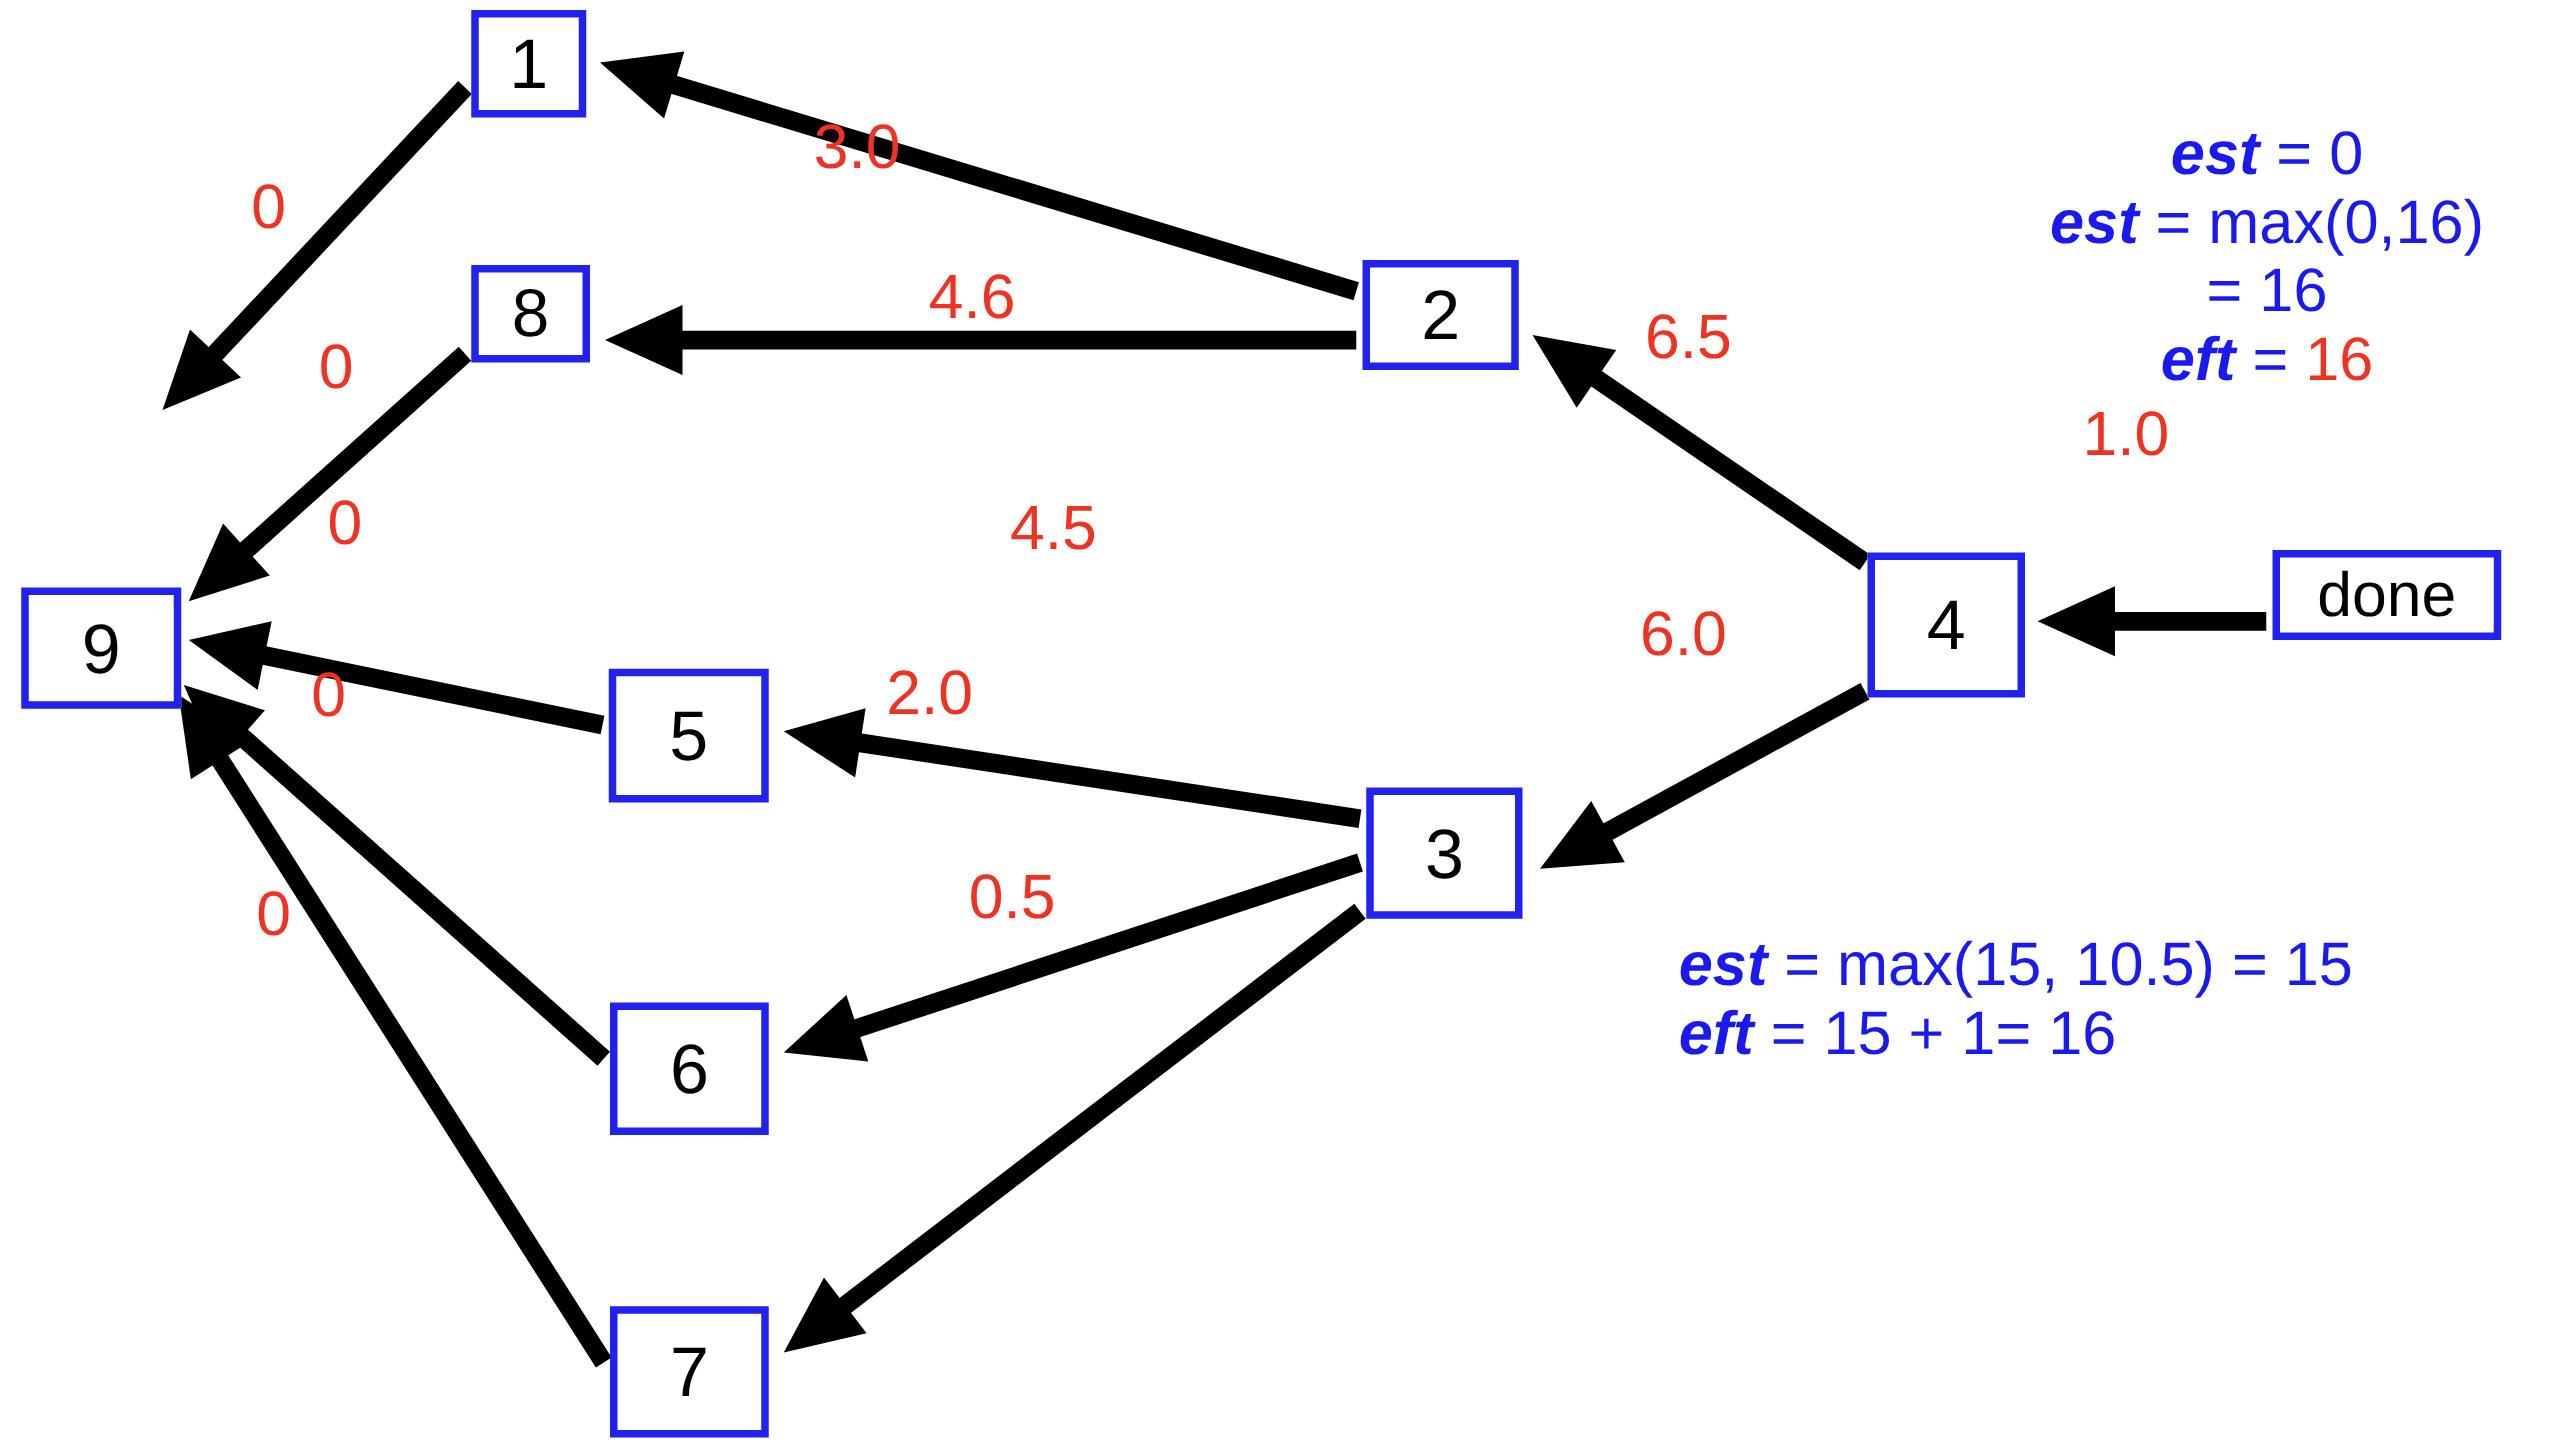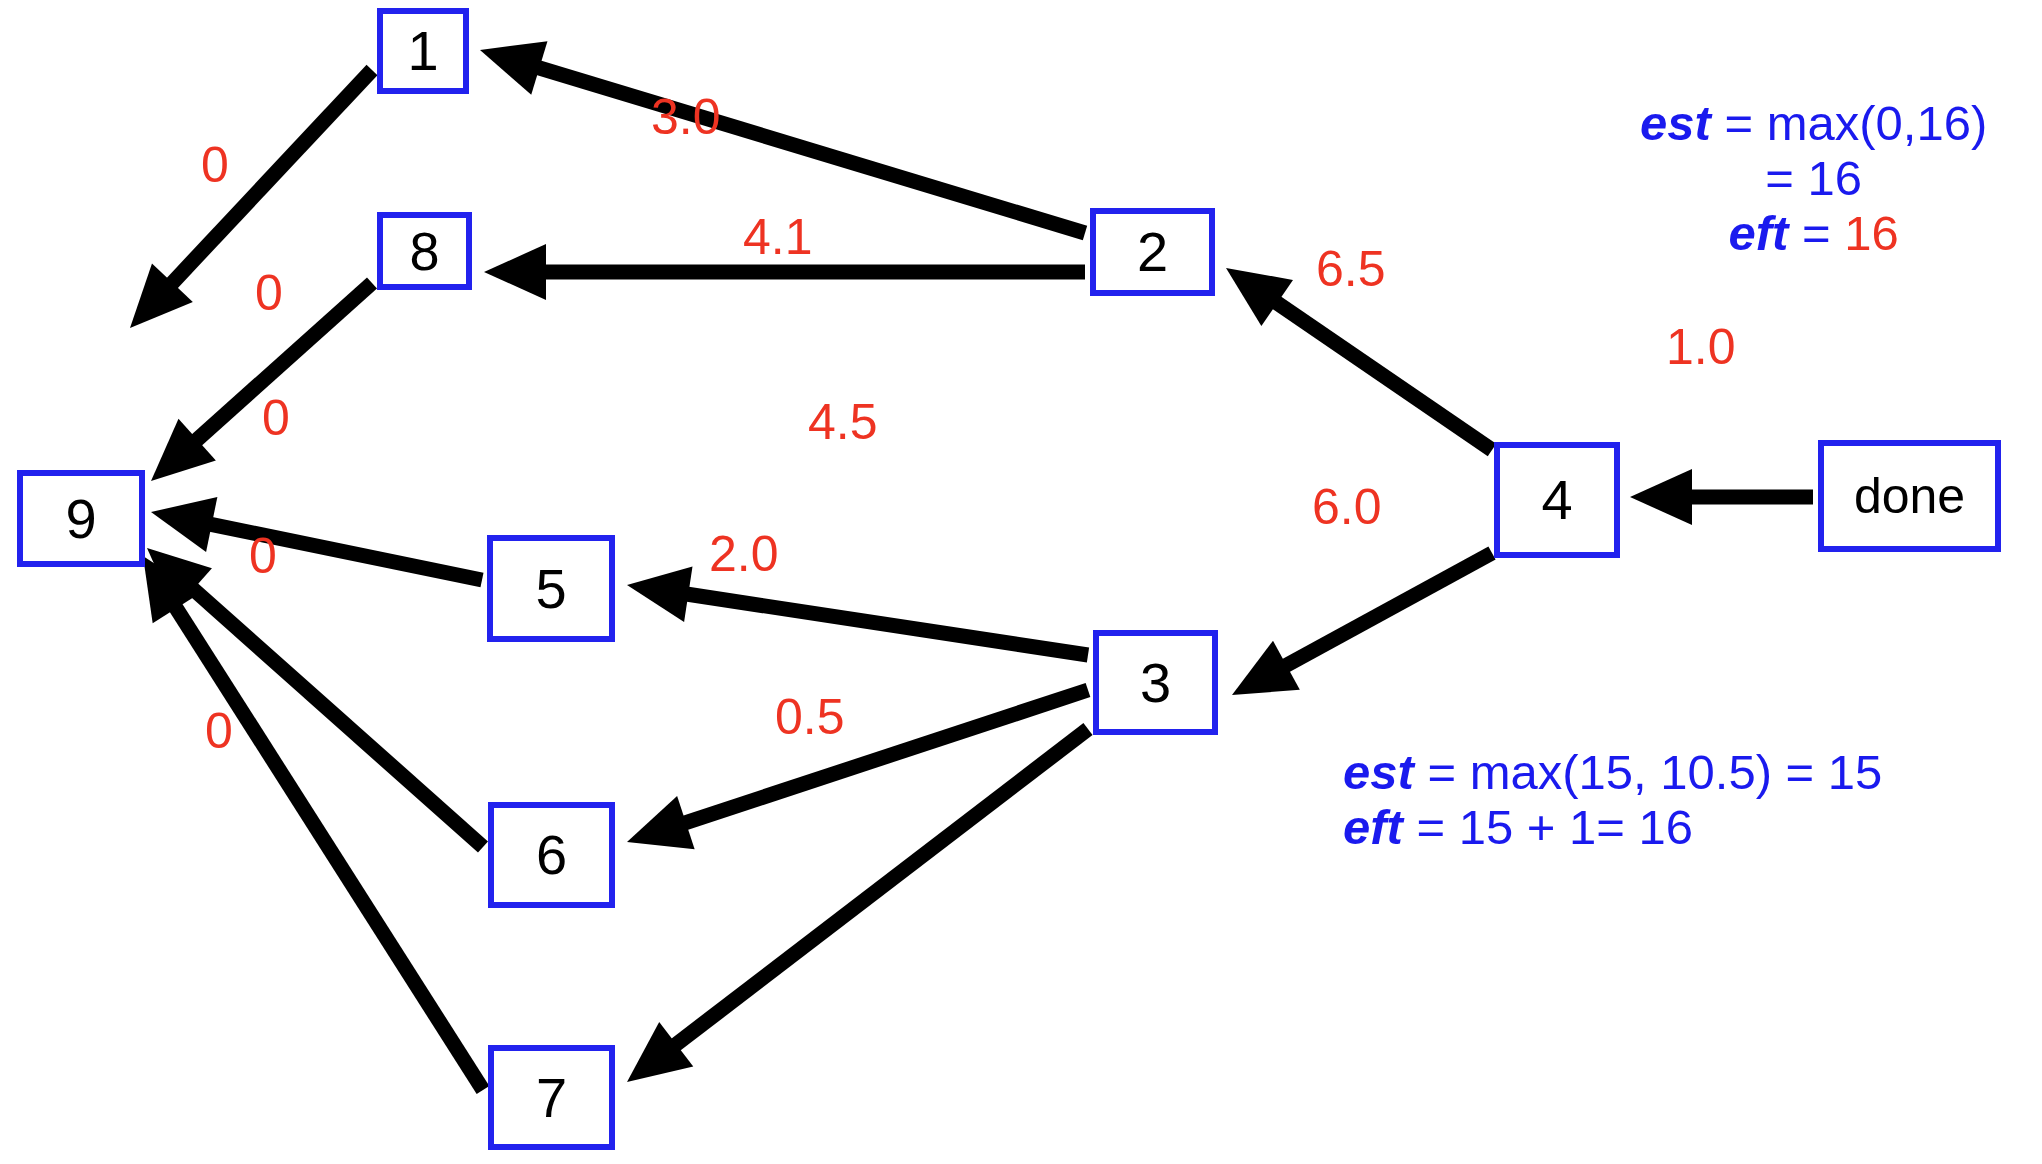--- a/index.html
+++ b/index.html
@@ -122,41 +122,42 @@
       </div>
       <div class="node" style="left: 1090px; top: 208px; width: 125px; height: 88px; border-color: rgb(34, 34, 238); background: rgb(255, 255, 255);">
         <span class="lbl" style="font-size: 56px; color: rgb(0, 0, 0);">2</span>
       </div>
       <div class="node" style="left: 1093px; top: 630px; width: 125px; height: 105px; border-color: rgb(34, 34, 238); background: rgb(255, 255, 255);">
         <span class="lbl" style="font-size: 56px; color: rgb(0, 0, 0);">3</span>
       </div>
       <div class="node" style="left: 1494px; top: 442px; width: 126px; height: 116px; border-color: rgb(34, 34, 238); background: rgb(255, 255, 255);">
         <span class="lbl" style="font-size: 56px; color: rgb(0, 0, 0);">4</span>
       </div>
-      <div class="node" style="left: 1818px; top: 440px; width: 183px; height: 112px; border-color: rgb(34, 34, 238); background: rgb(255, 255, 255);">
+      <div class="node" style="left: 1818px; top: 440px; width: 183px; height: 72px; border-color: rgb(34, 34, 238); background: rgb(255, 255, 255);">
         <span class="lbl" style="font-size: 50px; color: rgb(0, 0, 0);">done</span>
       </div>
     </div>
   <div id="label-layer">
       <div class="edge-label" style="left: 201px; top: 140px; color: rgb(238, 51, 34);">0</div>
       <div class="edge-label" style="left: 255px; top: 268px; color: rgb(238, 51, 34);">0</div>
       <div class="edge-label" style="left: 262px; top: 393px; color: rgb(238, 51, 34);">0</div>
       <div class="edge-label" style="left: 249px; top: 531px; color: rgb(238, 51, 34);">0</div>
       <div class="edge-label" style="left: 205px; top: 706px; color: rgb(238, 51, 34);">0</div>
       <div class="edge-label" style="left: 651px; top: 92px; color: rgb(238, 51, 34);">3.0</div>
-      <div class="edge-label" style="left: 743px; top: 212px; color: rgb(238, 51, 34);">4.1</div>
+      <div class="edge-label" style="left: 743px; top: 212px; color: rgb(238, 51, 34);">4.6</div>
       <div class="edge-label" style="left: 1316px; top: 244px; color: rgb(238, 51, 34);">6.5</div>
       <div class="edge-label" style="left: 1312px; top: 482px; color: rgb(238, 51, 34);">6.0</div>
       <div class="edge-label" style="left: 1666px; top: 322px; color: rgb(238, 51, 34);">1.0</div>
       <div class="edge-label" style="left: 808px; top: 397px; color: rgb(238, 51, 34);">4.5</div>
       <div class="edge-label" style="left: 709px; top: 529px; color: rgb(238, 51, 34);">2.0</div>
       <div class="edge-label" style="left: 775px; top: 692px; color: rgb(238, 51, 34);">0.5</div>
     </div>
   <div id="annot-layer">
       <div class="annot center" style="left: 1640px; top: 96px; color: rgb(26, 26, 238);">
+        <span class="ln"><span class="it">est</span><span> = 0</span></span>
         <span class="ln"><span class="it">est</span><span> = max(0,16)</span></span>
         <span class="ln"><span>= 16</span></span>
         <span class="ln"><span class="it">eft</span><span> = </span><span class="red" style="color: rgb(238, 51, 34);">16</span></span>
       </div>
       <div class="annot" style="left: 1343px; top: 745px; color: rgb(26, 26, 238);">
         <span class="ln"><span class="it">est</span><span> = max(15, 10.5) = 15</span></span>
         <span class="ln"><span class="it">eft</span><span> = 15 + 1= 16</span></span>
       </div>
     </div>
 

